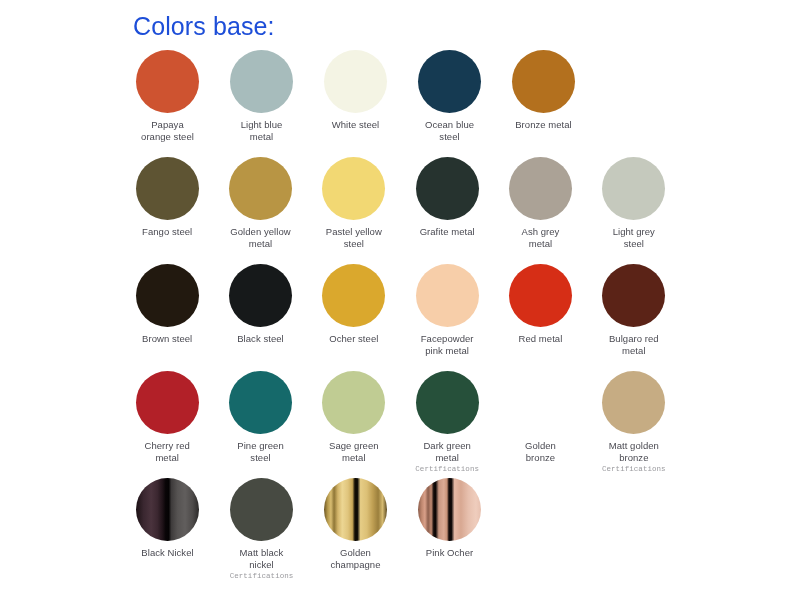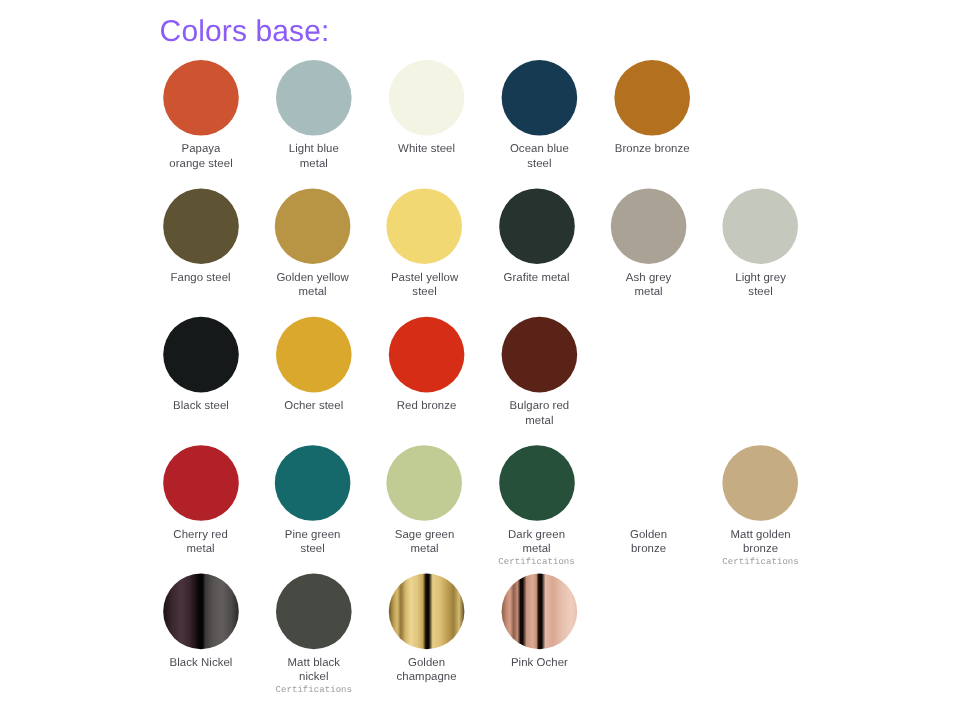--- a/index.html
+++ b/index.html
@@ -19,21 +19,21 @@
     width: 800px;
     height: 600px;
     box-sizing: border-box;
   }
   #page-title {
     position: absolute;
     left: 133px;
     top: 14px;
     font-size: 25px;
     font-weight: 400;
-    color: #8b5cf6;
+    color: #1d4ed8;
     letter-spacing: 0.1px;
     line-height: 1;
   }
   #swatch-grid {
     position: absolute;
     left: 124px;
     top: 50px;
     width: 560px;
   }
   .swatch-row {
@@ -96,21 +96,21 @@
         <div class="swatch-cell">
           <div class="swatch-disc" style="background: rgb(244, 244, 228);"></div>
           <div class="swatch-label">White steel</div>
         </div>
         <div class="swatch-cell">
           <div class="swatch-disc" style="background: rgb(21, 58, 82);"></div>
           <div class="swatch-label">Ocean blue<br>steel</div>
         </div>
         <div class="swatch-cell">
           <div class="swatch-disc" style="background: rgb(179, 112, 30);"></div>
-          <div class="swatch-label">Bronze bronze</div>
+          <div class="swatch-label">Bronze metal</div>
         </div>
       </div>
       <div class="swatch-row">
         <div class="swatch-cell">
           <div class="swatch-disc" style="background: rgb(94, 84, 51);"></div>
           <div class="swatch-label">Fango steel</div>
         </div>
         <div class="swatch-cell">
           <div class="swatch-disc" style="background: rgb(184, 149, 68);"></div>
           <div class="swatch-label">Golden yellow<br>metal</div>
@@ -127,30 +127,38 @@
           <div class="swatch-disc" style="background: rgb(171, 162, 150);"></div>
           <div class="swatch-label">Ash grey<br>metal</div>
         </div>
         <div class="swatch-cell">
           <div class="swatch-disc" style="background: rgb(197, 201, 189);"></div>
           <div class="swatch-label">Light grey<br>steel</div>
         </div>
       </div>
       <div class="swatch-row">
         <div class="swatch-cell">
+          <div class="swatch-disc" style="background: rgb(34, 25, 15);"></div>
+          <div class="swatch-label">Brown steel</div>
+        </div>
+        <div class="swatch-cell">
           <div class="swatch-disc" style="background: rgb(22, 25, 26);"></div>
           <div class="swatch-label">Black steel</div>
         </div>
         <div class="swatch-cell">
           <div class="swatch-disc" style="background: rgb(218, 168, 45);"></div>
           <div class="swatch-label">Ocher steel</div>
         </div>
         <div class="swatch-cell">
+          <div class="swatch-disc" style="background: rgb(247, 206, 169);"></div>
+          <div class="swatch-label">Facepowder<br>pink metal</div>
+        </div>
+        <div class="swatch-cell">
           <div class="swatch-disc" style="background: rgb(214, 46, 22);"></div>
-          <div class="swatch-label">Red bronze</div>
+          <div class="swatch-label">Red metal</div>
         </div>
         <div class="swatch-cell">
           <div class="swatch-disc" style="background: rgb(91, 35, 23);"></div>
           <div class="swatch-label">Bulgaro red<br>metal</div>
         </div>
       </div>
       <div class="swatch-row">
         <div class="swatch-cell">
           <div class="swatch-disc" style="background: rgb(178, 32, 40);"></div>
           <div class="swatch-label">Cherry red<br>metal</div>

